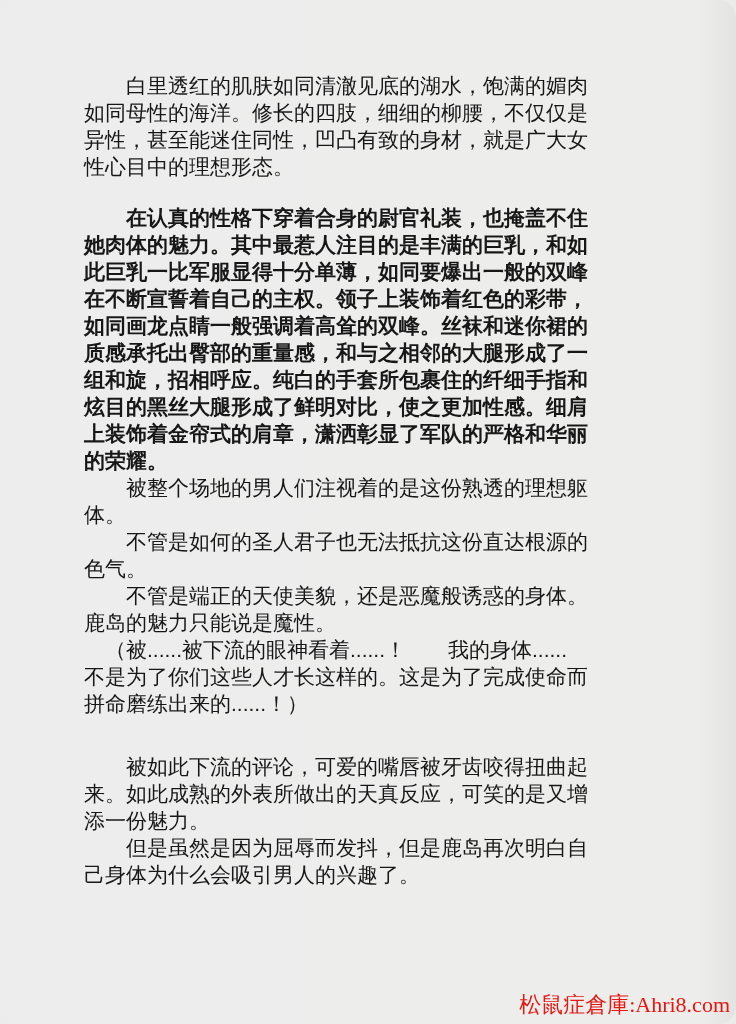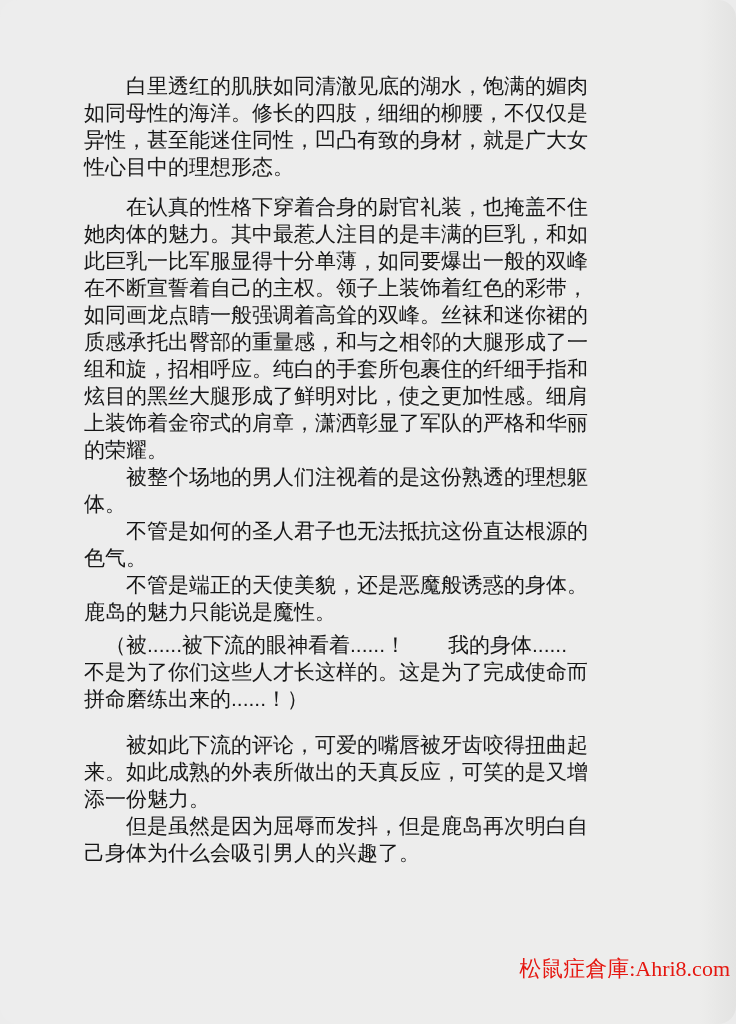--- a/index.html
+++ b/index.html
@@ -28,28 +28,28 @@
     font-family: "Liberation Sans", "DejaVu Sans", sans-serif;
     font-size: 21px;
     line-height: 27px;
     font-weight: 500;
     text-align: left;
   }
   .content p {
     margin: 0;
     white-space: pre-line;
   }
-  p.gap-13 { margin-top: 13px; }
+  p.gap-13 { margin-top: 24px; font-weight: bold; }
   p.gap-0  { margin-top: 0; }
   p.gap-16 { }
-  p.gap-6  { margin-top: 6px; }
-  p.gap-19 { margin-top: 19px; }
+  p.gap-6  { }
+  p.gap-19 { margin-top: 36px; }
   .watermark {
     position: absolute;
-    top: 956px;
+    top: 992px;
     right: 6px;
     color: #e51710;
     font-family: "Liberation Serif", "DejaVu Serif", serif;
     font-size: 22px;
     line-height: 26px;
     white-space: nowrap;
   }
 </style>
 </head>
 <body>

